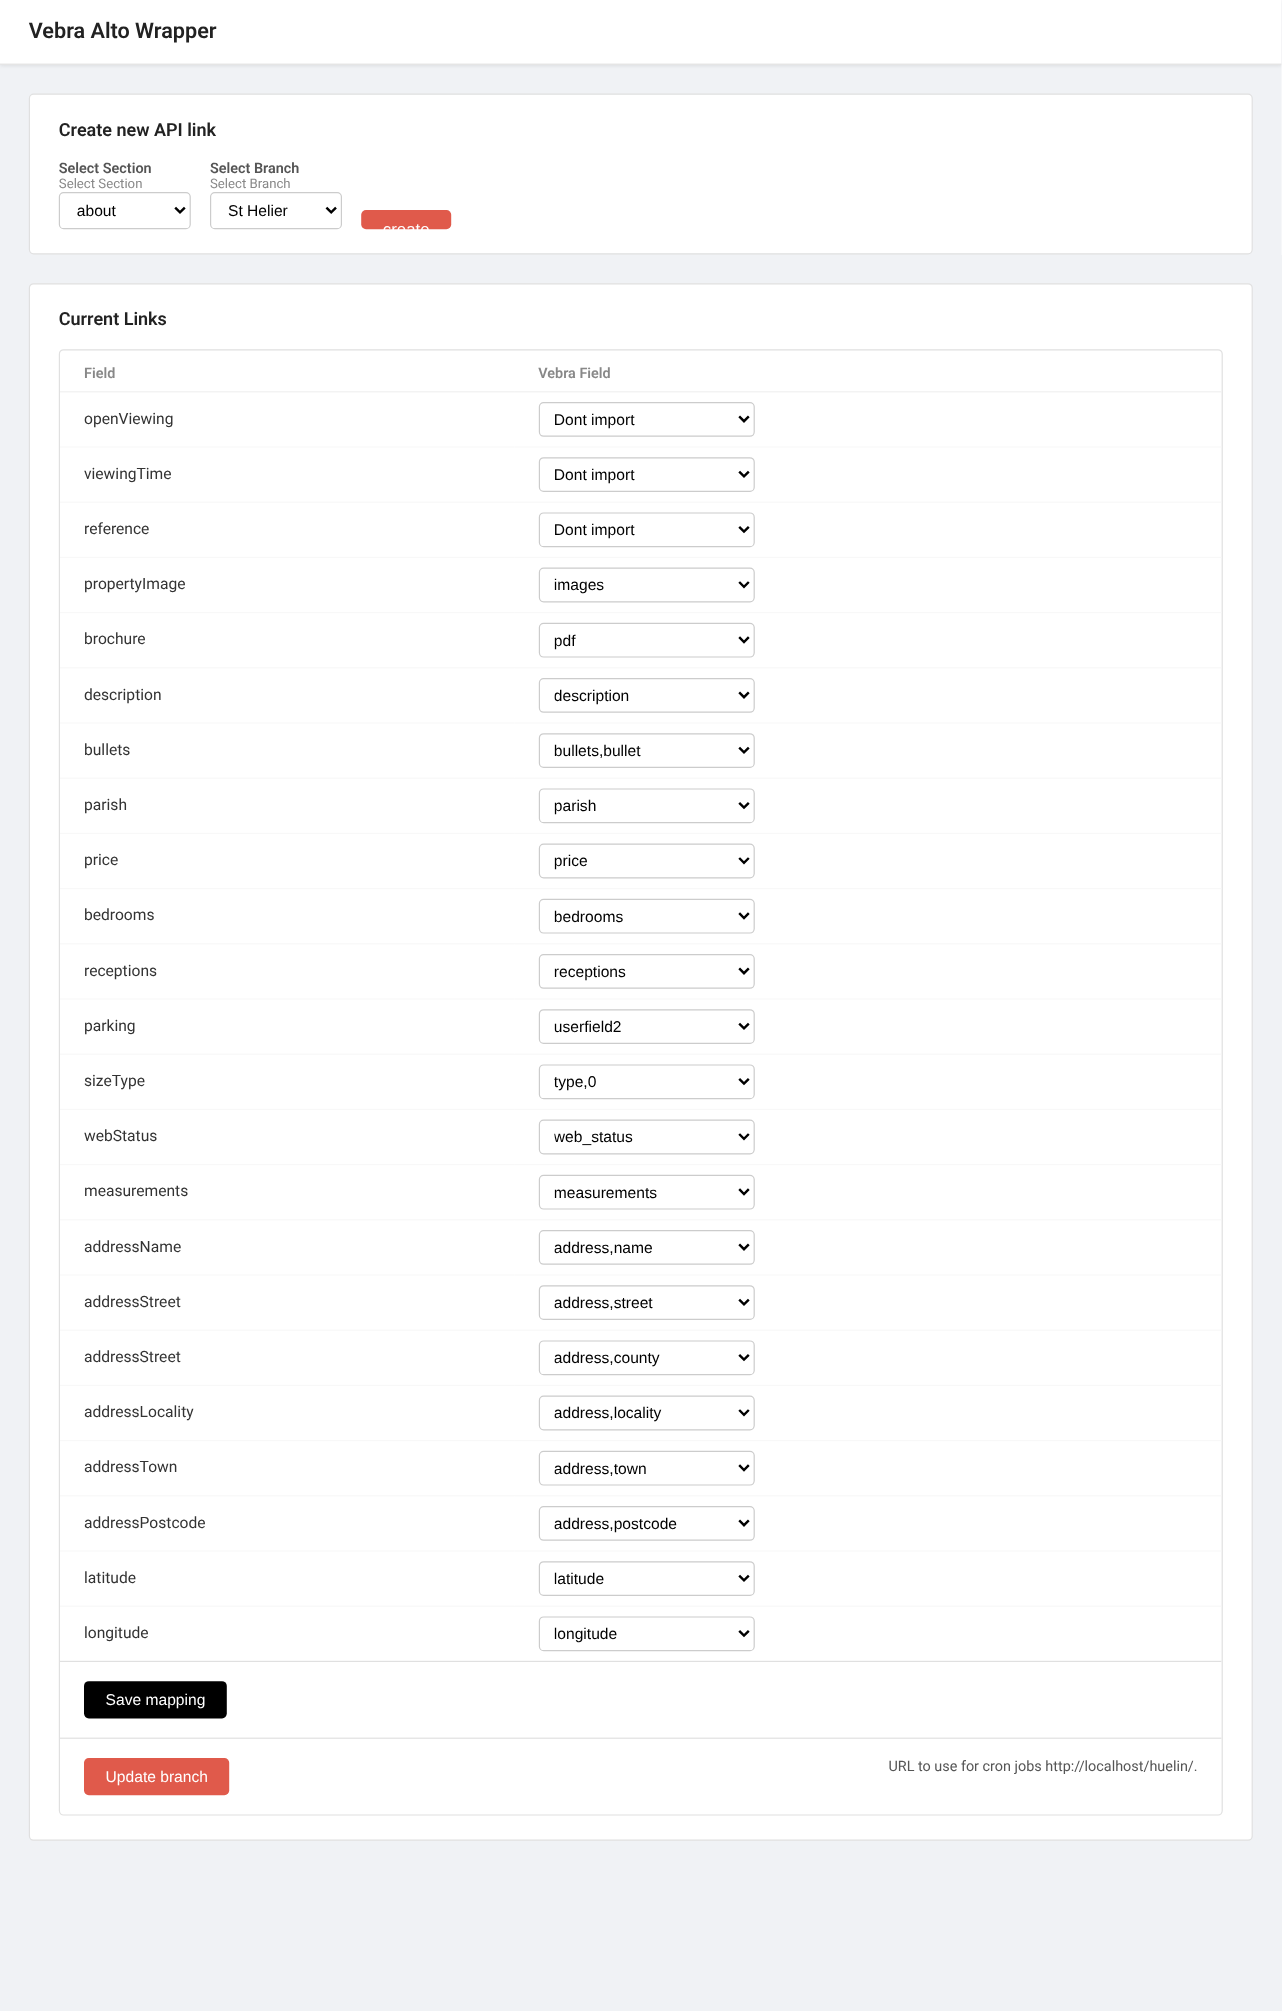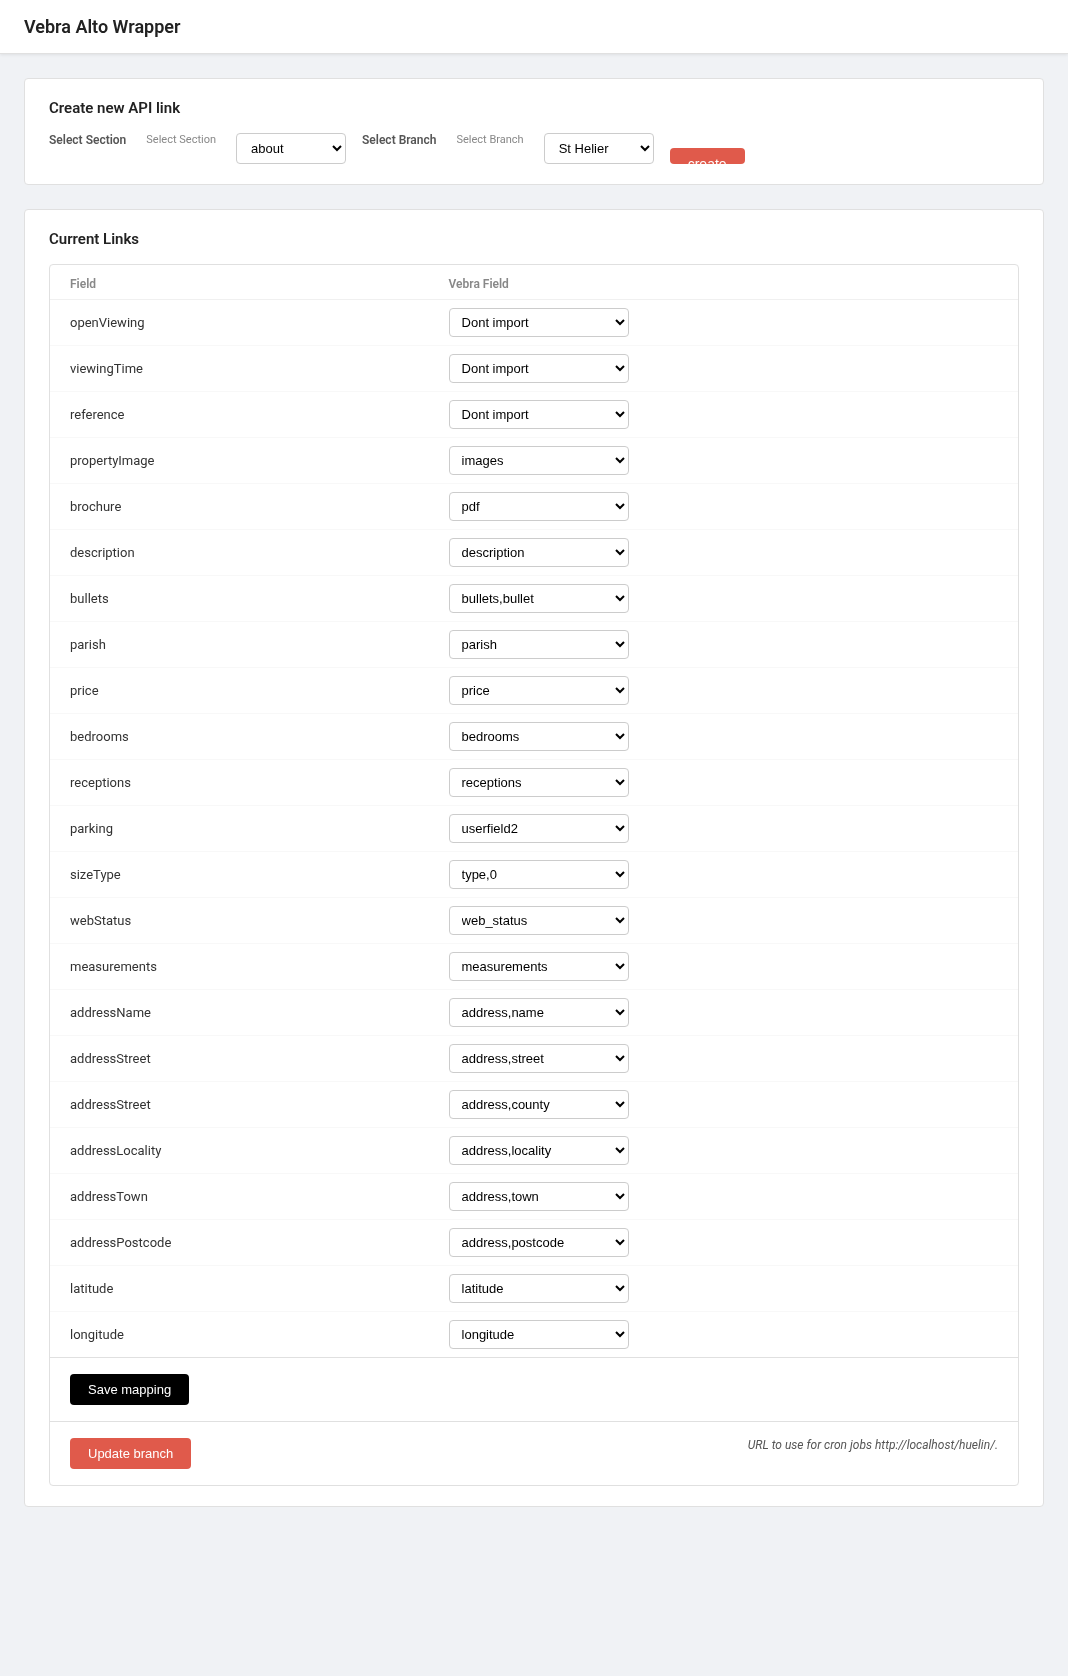--- a/index.html
+++ b/index.html
@@ -37,21 +37,22 @@
       margin-bottom: 16px;
       color: #222;
     }
     .create-form {
       display: flex;
       align-items: flex-end;
       gap: 16px;
     }
     .form-group {
       display: flex;
-      gap: 20px;
+      flex-direction: column;
+      gap: 0;
     }
     .form-group label {
       font-size: 12px;
       font-weight: 600;
       color: #555;
     }
     .form-group .sub-label {
       font-size: 11px;
       color: #888;
     }
@@ -167,21 +168,20 @@
       border: none;
       border-radius: 4px;
       padding: 8px 18px;
       font-size: 13px;
       font-weight: 500;
       cursor: pointer;
     }
     .cron-url {
       font-size: 12px;
       color: #555;
-      font-style: italic;
     }
     .cron-url a {
       color: #555;
       text-decoration: none;
     }
   </style>
 </head>
 <body>
 
 <div class="app-header">

